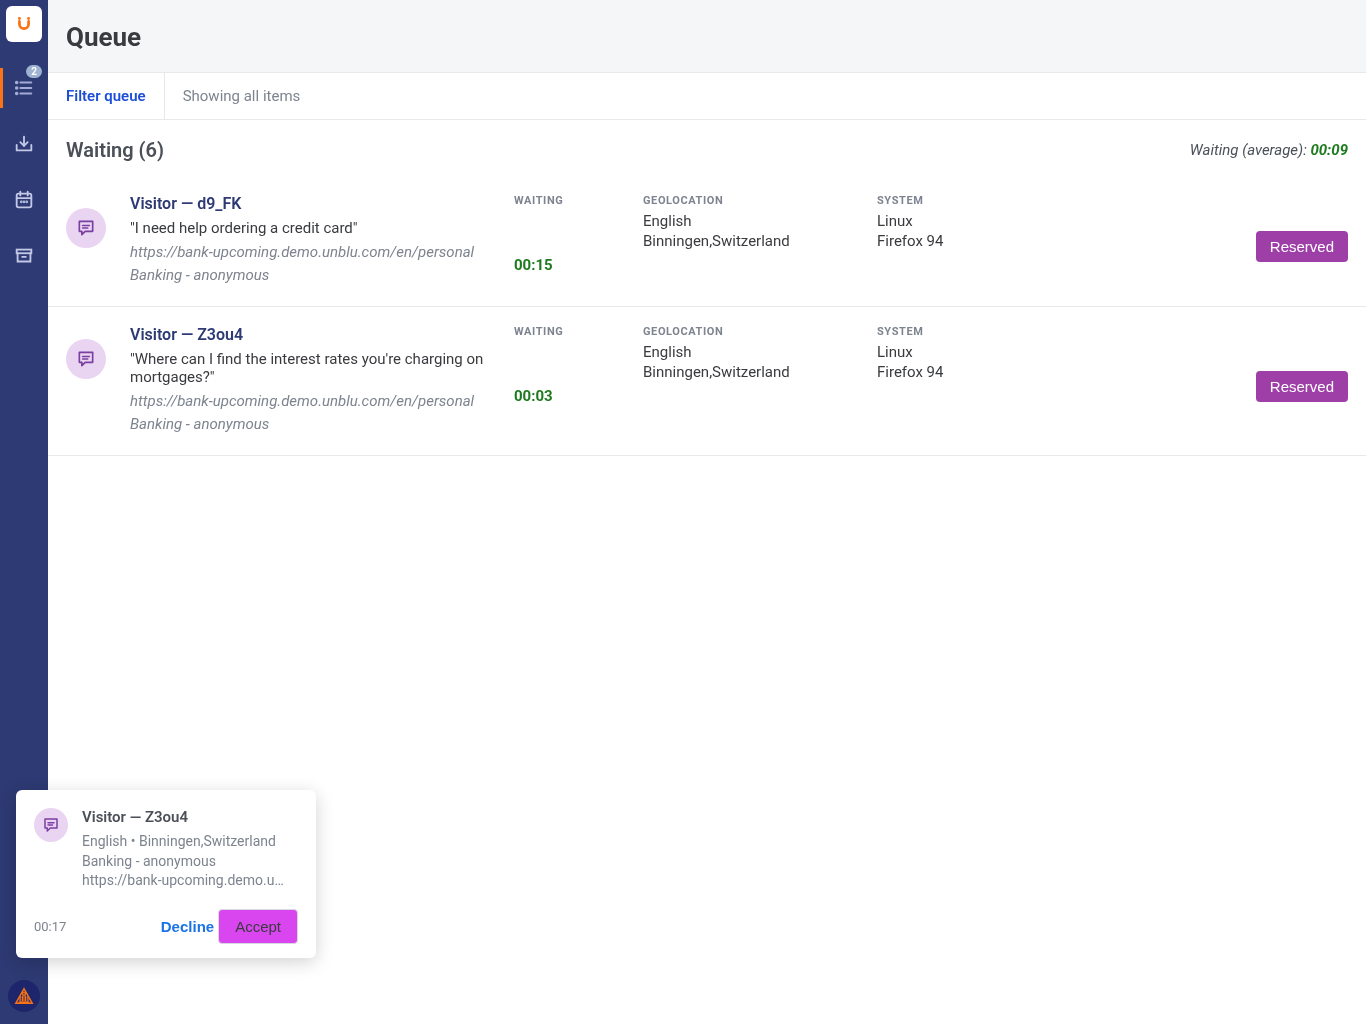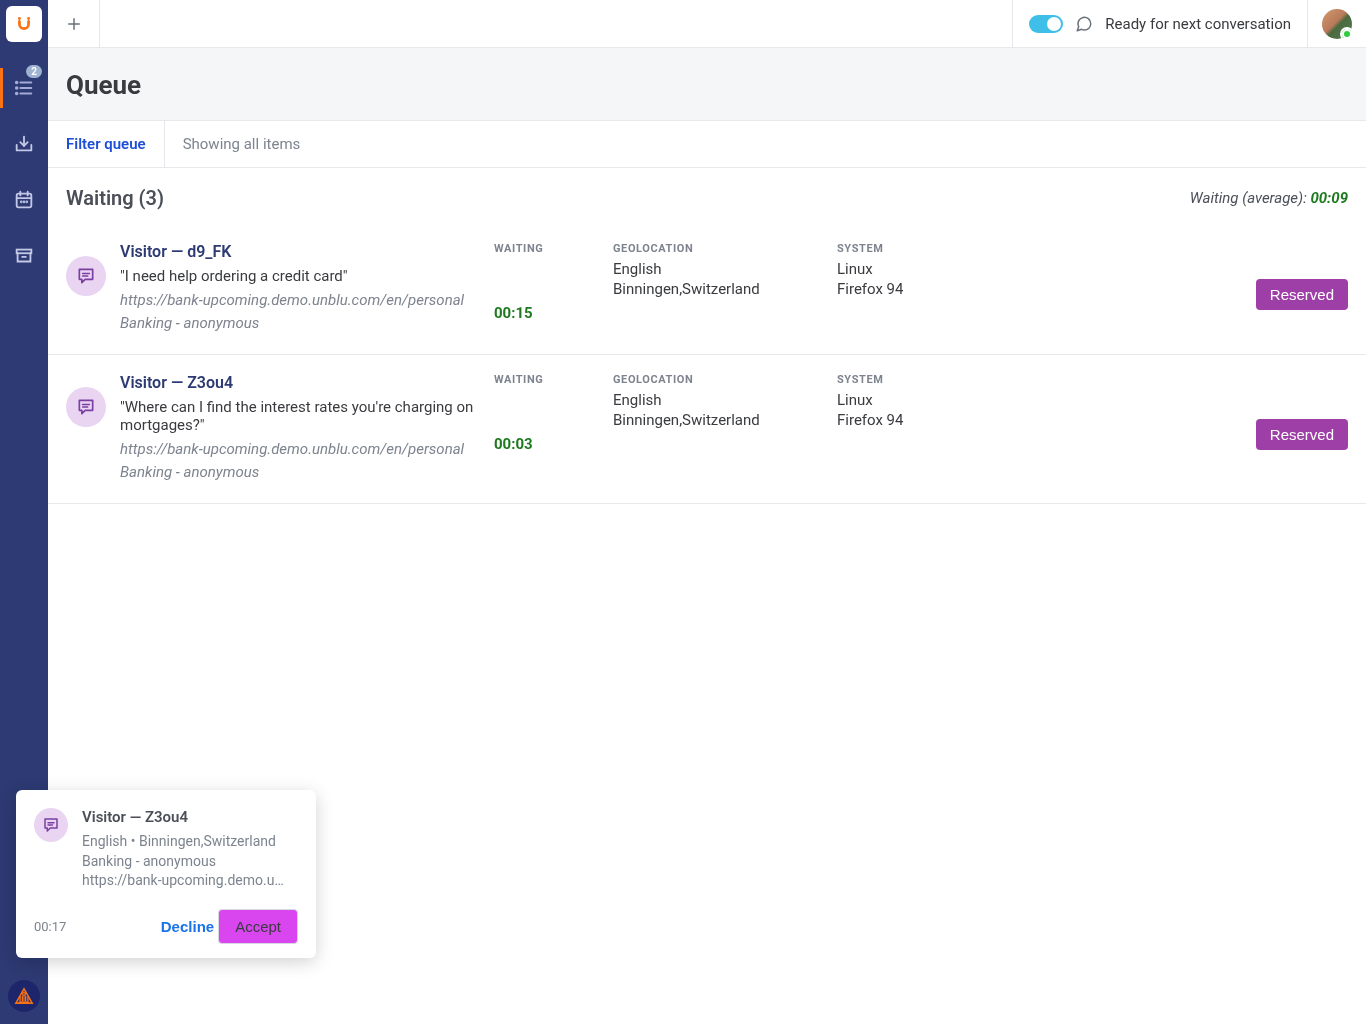--- a/index.html
+++ b/index.html
@@ -47,21 +47,21 @@
   .tab.secondary { color: #7d848f; font-weight: 400; border-right: none; cursor: default; }
 
   
   .waiting-header { display: flex; align-items: center; justify-content: space-between; padding: 18px 18px 14px; background: #fff; }
   .waiting-title { font-size: 20px; font-weight: 600; color: #4b4f58; }
   .waiting-avg { font-size: 15px; color: #4b4f58; font-style: italic; }
   .waiting-avg .time { color: #1e7a1e; font-weight: 700; }
 
   
   .queue { background: #fff; }
-  .queue-row { display: flex; padding: 18px 18px 20px; border-bottom: 1px solid #e6e8ec; gap: 14px; align-items: flex-start; cursor: pointer; }
+  .queue-row { display: flex; padding: 18px 18px 20px; border-bottom: 1px solid #e6e8ec; gap: 24px; align-items: flex-start; cursor: pointer; }
   .row-icon { width: 40px; height: 40px; border-radius: 50%; background: #e9d4f2; display: flex; align-items: center; justify-content: center; margin-top: 14px; flex-shrink: 0; }
   .row-icon svg { width: 20px; height: 20px; stroke: #7a3fa1; fill: none; }
   .row-body { flex: 0 0 360px; }
   .row-title { font-size: 16px; font-weight: 600; color: #2d3a73; margin-bottom: 6px; }
   .row-msg { font-size: 15px; color: #3a3b3f; margin-bottom: 4px; }
   .row-url { font-size: 15px; font-style: italic; color: #7d848f; line-height: 1.5; }
   .col { flex: 0 0 auto; min-width: 105px; }
   .col.geo { min-width: 210px; }
   .col.sys { min-width: 160px; }
   .col-label { font-size: 11px; font-weight: 700; letter-spacing: 0.6px; color: #7d848f; margin-bottom: 4px; }
@@ -145,54 +145,30 @@
           <line x1="12" y1="12" x2="12" y2="18" stroke="#1e266b" stroke-width="1"></line>
           <line x1="15" y1="12" x2="15" y2="18" stroke="#1e266b" stroke-width="1"></line>
           <line x1="6" y1="19" x2="18" y2="19" stroke="#f97316" stroke-width="2"></line>
           <circle cx="12" cy="9.5" r="1.8" fill="none" stroke="#f97316" stroke-width="1.3"></circle>
           <text x="12" y="11" font-size="3.2" fill="#f97316" text-anchor="middle" font-weight="bold">$</text>
         </svg>
     </div>
   </div>
 
   <div class="main">
-    <div class="header">
-      <div class="new-tab-btn">
-        <svg viewBox="0 0 24 24" width="18" height="18" stroke="#68707a" stroke-width="2" fill="none" stroke-linecap="round">
-            <line x1="12" y1="5" x2="12" y2="19"></line>
-            <line x1="5" y1="12" x2="19" y2="12"></line>
-          </svg>
-      </div>
-      <div class="header-spacer"></div>
-      <div class="ready-box">
-        <div class="toggle"></div>
-        <span class="ready-icon">
-          <svg viewBox="0 0 24 24" stroke-width="2" stroke-linecap="round" stroke-linejoin="round">
-              <path d="M21 11.5a8.38 8.38 0 0 1-8.5 8.5 8.5 8.5 0 0 1-3.8-.9L3 21l1.9-5.7a8.5 8.5 0 1 1 16.1-3.8z"></path>
-            </svg>
-        </span>
-        <span class="ready-text">Ready for next conversation</span>
-      </div>
-      <div class="avatar-box">
-        <div class="avatar-wrap">
-          <div class="avatar"></div>
-          <div class="avatar-dot"></div>
-        </div>
-      </div>
-    </div>
 
     <div class="page-heading">Queue</div>
 
     <div class="tab-row">
       <div class="tab">Filter queue</div>
       <div class="tab secondary">Showing all items</div>
     </div>
 
     <div class="waiting-header">
-      <div class="waiting-title">Waiting (3)</div>
+      <div class="waiting-title">Waiting (6)</div>
       <div class="waiting-avg">
         <span>Waiting (average): </span><span class="time">00:09</span>
       </div>
     </div>
 
     <div class="queue">
 
       <div class="queue-row">
         <div class="row-icon">
           <svg viewBox="0 0 24 24" stroke-width="2" stroke-linecap="round" stroke-linejoin="round">

